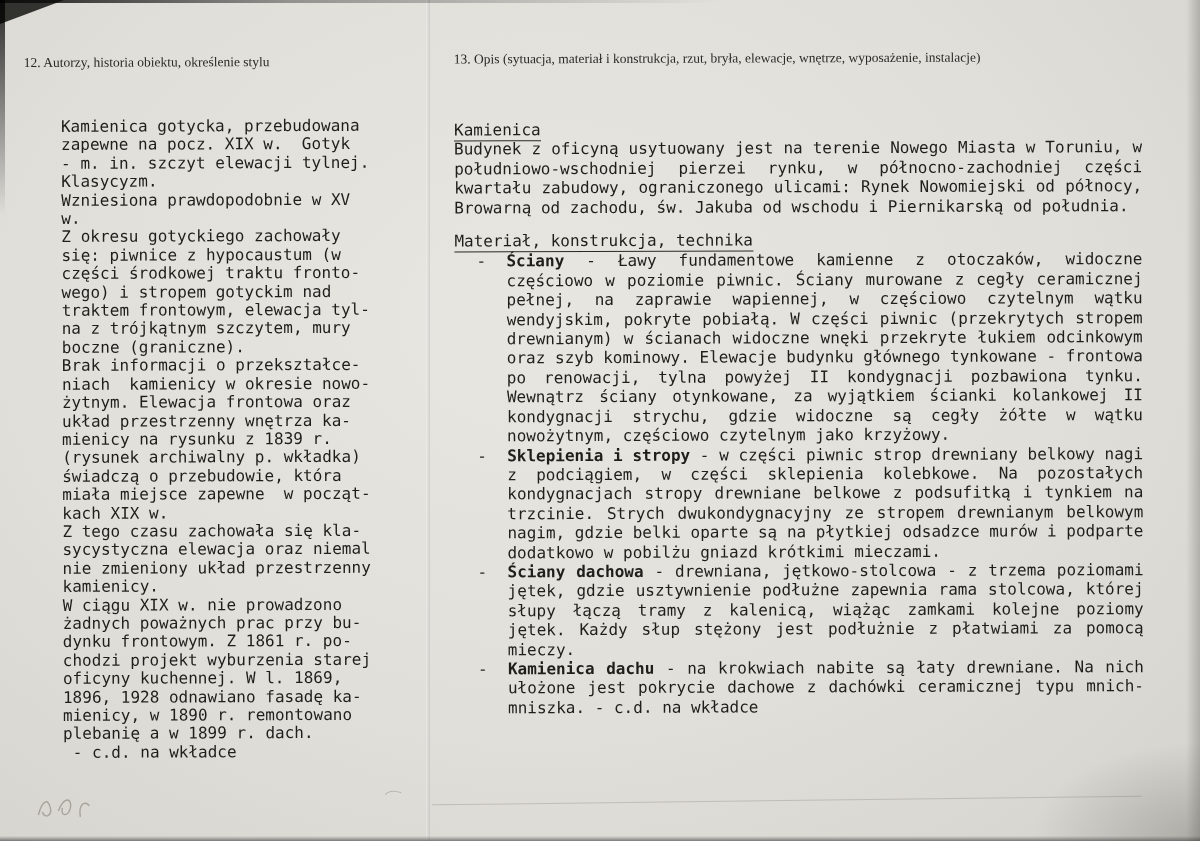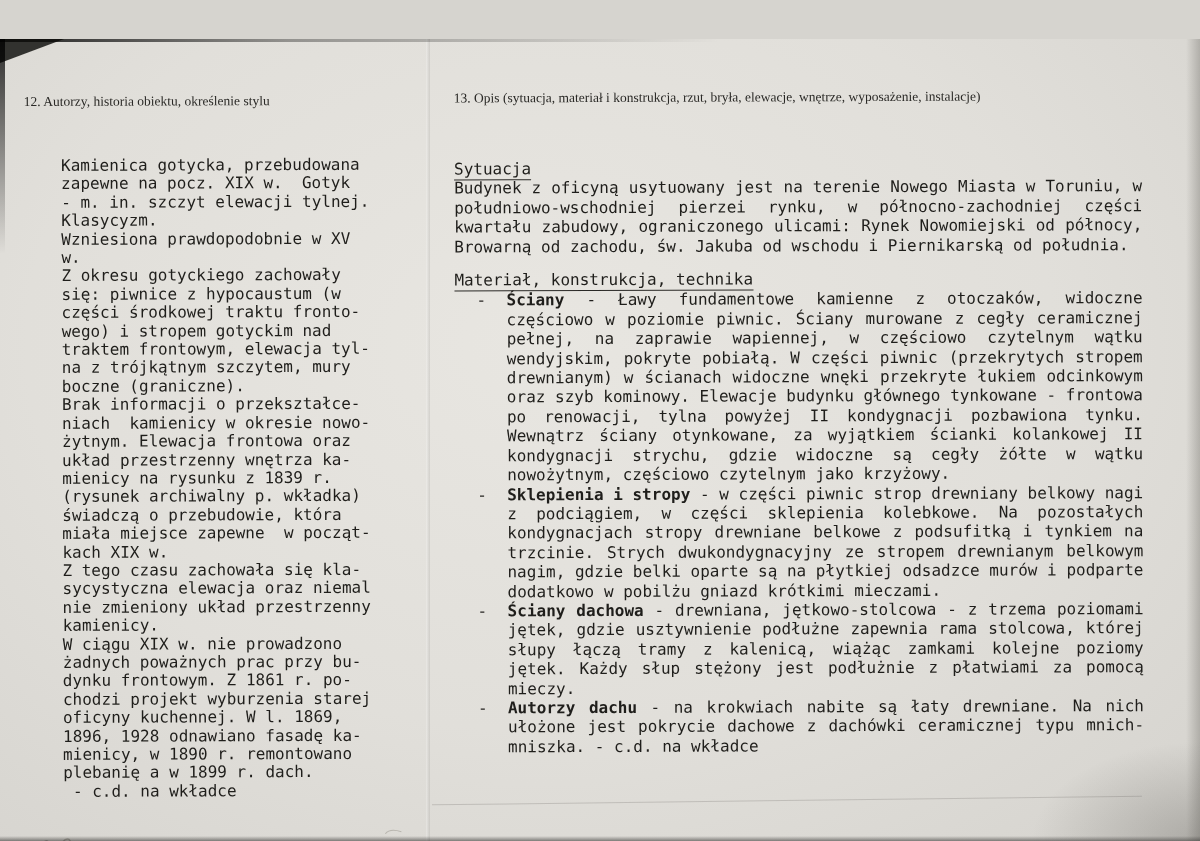--- a/index.html
+++ b/index.html
@@ -4,21 +4,20 @@
 <style>
   html,body{margin:0;padding:0;}
   body{
     width:1200px;height:841px;overflow:hidden;
     font-family:"DejaVu Sans Mono", monospace;
     background:#d6d4cf;
   }
   .paper{
     position:absolute;inset:0;
     background:radial-gradient(ellipse at 45% 38%, #e8e6e1 0%, #e1dfda 55%, #d5d3ce 100%);
-    margin-top:39px;
   }
   .content{
     position:absolute;inset:0;
     transform:rotate(-0.2deg);
     transform-origin:50% 50%;
     color:#23221f;
   }
   
   .hdr{
     position:absolute;
@@ -109,21 +108,21 @@
 żadnych poważnych prac przy bu-
 dynku frontowym. Z 1861 r. po-
 chodzi projekt wyburzenia starej
 oficyny kuchennej. W l. 1869,
 1896, 1928 odnawiano fasadę ka-
 mienicy, w 1890 r. remontowano
 plebanię a w 1899 r. dach.
  - c.d. na wkładce</div>
 
     <div class="col-r">
-      <h3 class="sec-heading"><span>Sytuacja</span></h3>
+      <h3 class="sec-heading"><span>Kamienica</span></h3>
       <p class="typed-just">Budynek z oficyną usytuowany jest na terenie Nowego Miasta w Toruniu, w południowo-wschodniej pierzei rynku, w północno-zachodniej części kwartału zabudowy, ograniczonego ulicami: Rynek Nowomiejski od północy, Browarną od zachodu, św. Jakuba od wschodu i Piernikarską od południa.</p>
 
       <h3 class="sec-heading mt"><span>Materiał, konstrukcja, technika</span></h3>
 
       <div class="item">
         <span class="bullet">-</span>
         <p class="itxt"><b>Ściany</b><span> - Ławy fundamentowe kamienne z otoczaków, widoczne częściowo w poziomie piwnic. Ściany murowane z cegły ceramicznej pełnej, na zaprawie wapiennej, w częściowo czytelnym wątku wendyjskim, pokryte pobiałą. W części piwnic (przekrytych stropem drewnianym) w ścianach widoczne wnęki przekryte łukiem odcinkowym oraz szyb kominowy. Elewacje budynku głównego tynkowane - frontowa po renowacji, tylna powyżej II kondygnacji pozbawiona tynku. Wewnątrz ściany otynkowane, za wyjątkiem ścianki kolankowej II kondygnacji strychu, gdzie widoczne są cegły żółte w wątku nowożytnym, częściowo czytelnym jako krzyżowy.</span></p>
       </div>
 
       <div class="item">
@@ -131,21 +130,21 @@
         <p class="itxt"><b>Sklepienia i stropy</b><span> - w części piwnic strop drewniany belkowy nagi z podciągiem, w części sklepienia kolebkowe. Na pozostałych kondygnacjach stropy drewniane belkowe z podsufitką i tynkiem na trzcinie. Strych dwukondygnacyjny ze stropem drewnianym belkowym nagim, gdzie belki oparte są na płytkiej odsadzce murów i podparte dodatkowo w pobilżu gniazd krótkimi mieczami.</span></p>
       </div>
 
       <div class="item">
         <span class="bullet">-</span>
         <p class="itxt"><b>Ściany dachowa</b><span> - drewniana, jętkowo-stolcowa - z trzema poziomami jętek, gdzie usztywnienie podłużne zapewnia rama stolcowa, której słupy łączą tramy z kalenicą, wiążąc zamkami kolejne poziomy jętek. Każdy słup stężony jest podłużnie z płatwiami za pomocą mieczy.</span></p>
       </div>
 
       <div class="item">
         <span class="bullet">-</span>
-        <p class="itxt"><b>Autorzy dachu</b><span> - na krokwiach nabite są łaty drewniane. Na nich ułożone jest pokrycie dachowe z dachówki ceramicznej typu mnich-mniszka. - c.d. na wkładce</span></p>
+        <p class="itxt"><b>Kamienica dachu</b><span> - na krokwiach nabite są łaty drewniane. Na nich ułożone jest pokrycie dachowe z dachówki ceramicznej typu mnich-mniszka. - c.d. na wkładce</span></p>
       </div>
     </div>
 
     <svg class="scribble" width="62" height="36" viewBox="0 0 62 36">
       <path d="M5 25 C9 10, 15 8, 17 18 C19 26, 11 29, 9 22 M25 21 C31 6, 39 8, 37 18 C35 27, 27 27, 29 18 M47 27 C45 15, 51 10, 56 16" stroke="#96938a" fill="none" stroke-width="1.4" opacity="0.75"></path>
     </svg>
     <svg class="speck" width="20" height="12" viewBox="0 0 20 12">
       <path d="M2 8 C6 3, 12 4, 18 6" stroke="#a09d94" fill="none" stroke-width="1.1" opacity="0.6"></path>
     </svg>
   </div>

